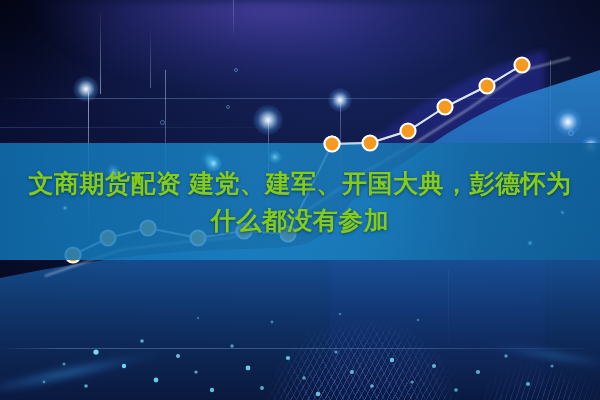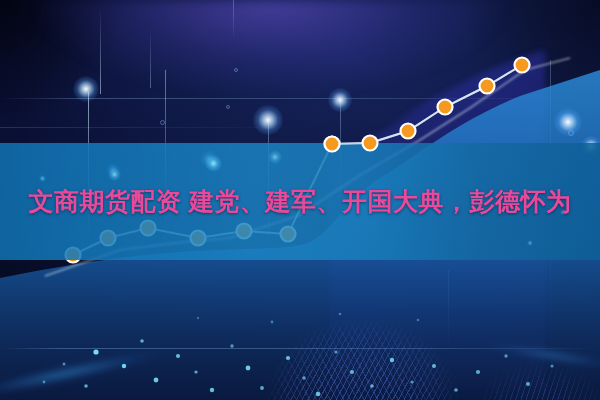--- a/index.html
+++ b/index.html
@@ -121,21 +121,21 @@
     position:absolute;
     left:0; right:0; top:143px; height:117px;
     background:linear-gradient(90deg,rgba(20,125,190,.30) 0%,rgba(26,135,200,.18) 50%,rgba(12,95,155,.40) 100%);
   }
   .title {
     position:absolute;
     left:0; right:0; top:150px; height:104px;
     display:flex; flex-direction:column;
     align-items:center; justify-content:center;
     gap:6px;
-    color:#ec4899;
+    color:#84cc16;
     font-size:25px;
     font-weight:bold;
     letter-spacing:.5px;
     line-height:1.25;
     text-shadow:0 1px 3px rgba(0,20,50,.55);
     z-index:30;
     white-space:nowrap;
   }
   .title-line { display:block; }
 </style>
@@ -279,15 +279,16 @@
       <circle cx="44" cy="382" r="1.4" opacity=".5"></circle>
       <circle cx="272" cy="322" r="1.4" opacity=".45"></circle>
       <circle cx="340" cy="314" r="1.3" opacity=".4"></circle>
       <circle cx="418" cy="320" r="1.3" opacity=".4"></circle>
       <circle cx="198" cy="318" r="1.2" opacity=".35"></circle>
     </g>
   </svg>
 
   <div class="title">
     <span class="title-line">文商期货配资 建党、建军、开国大典，彭德怀为</span>
+    <span class="title-line">什么都没有参加</span>
   </div>
 
 </div>
 
 </body></html>

